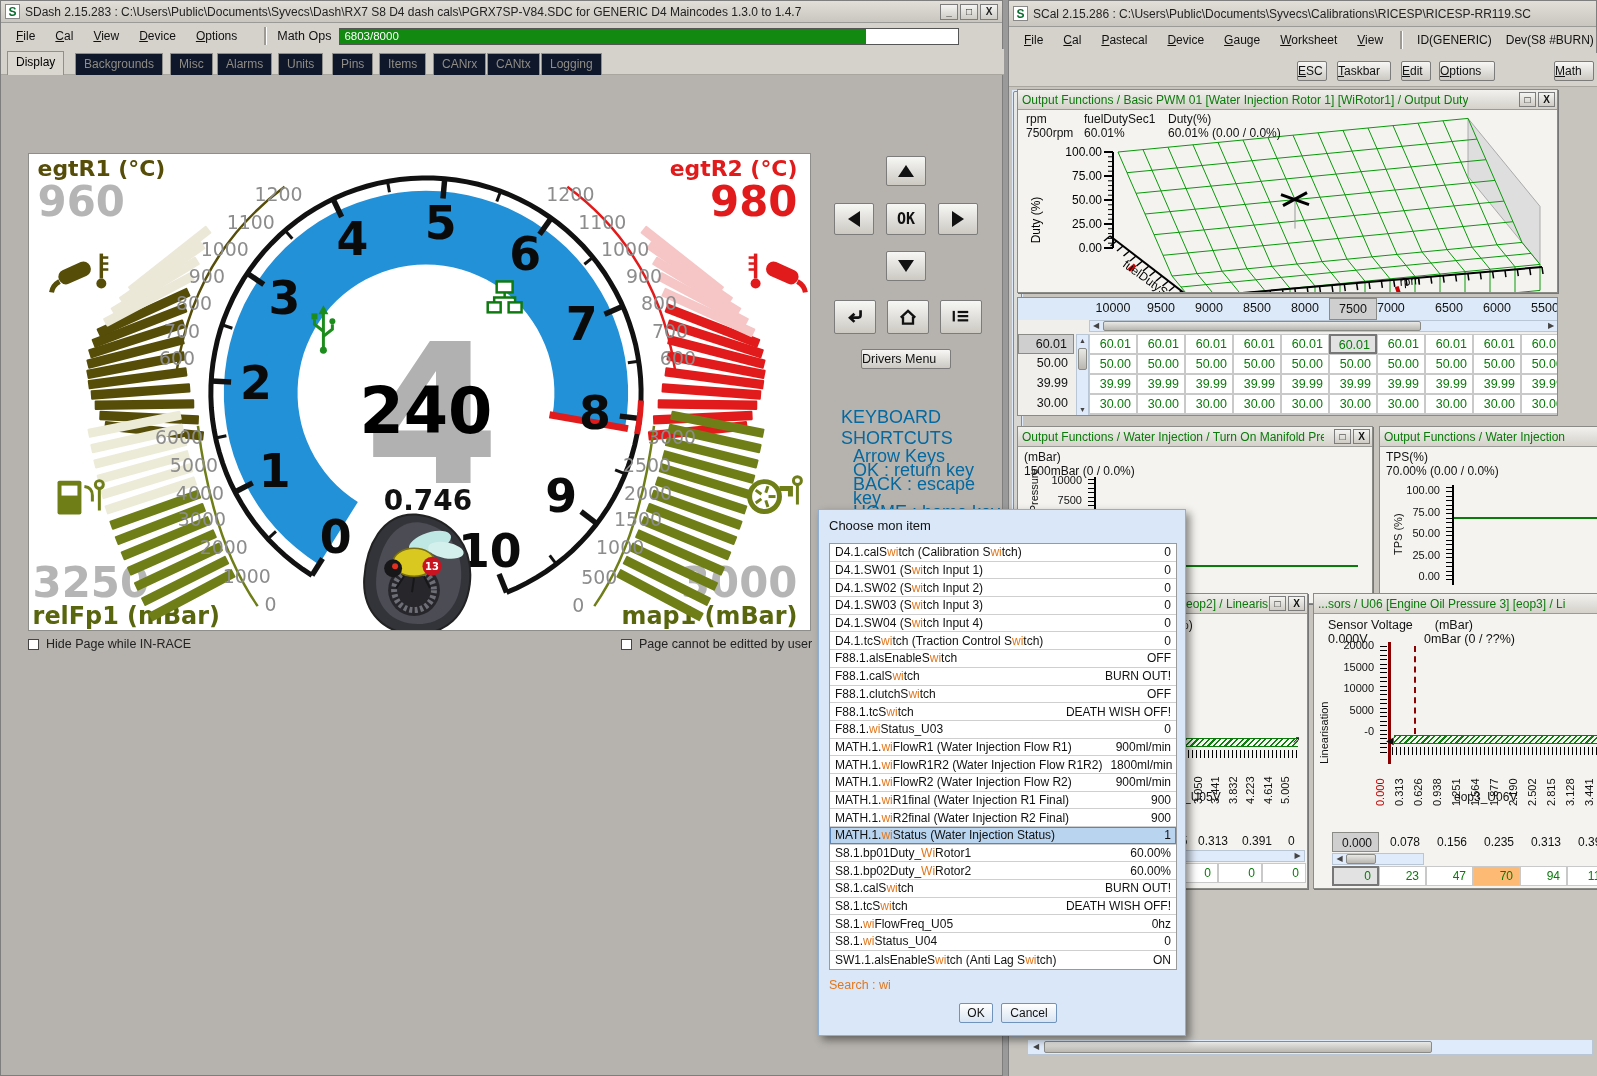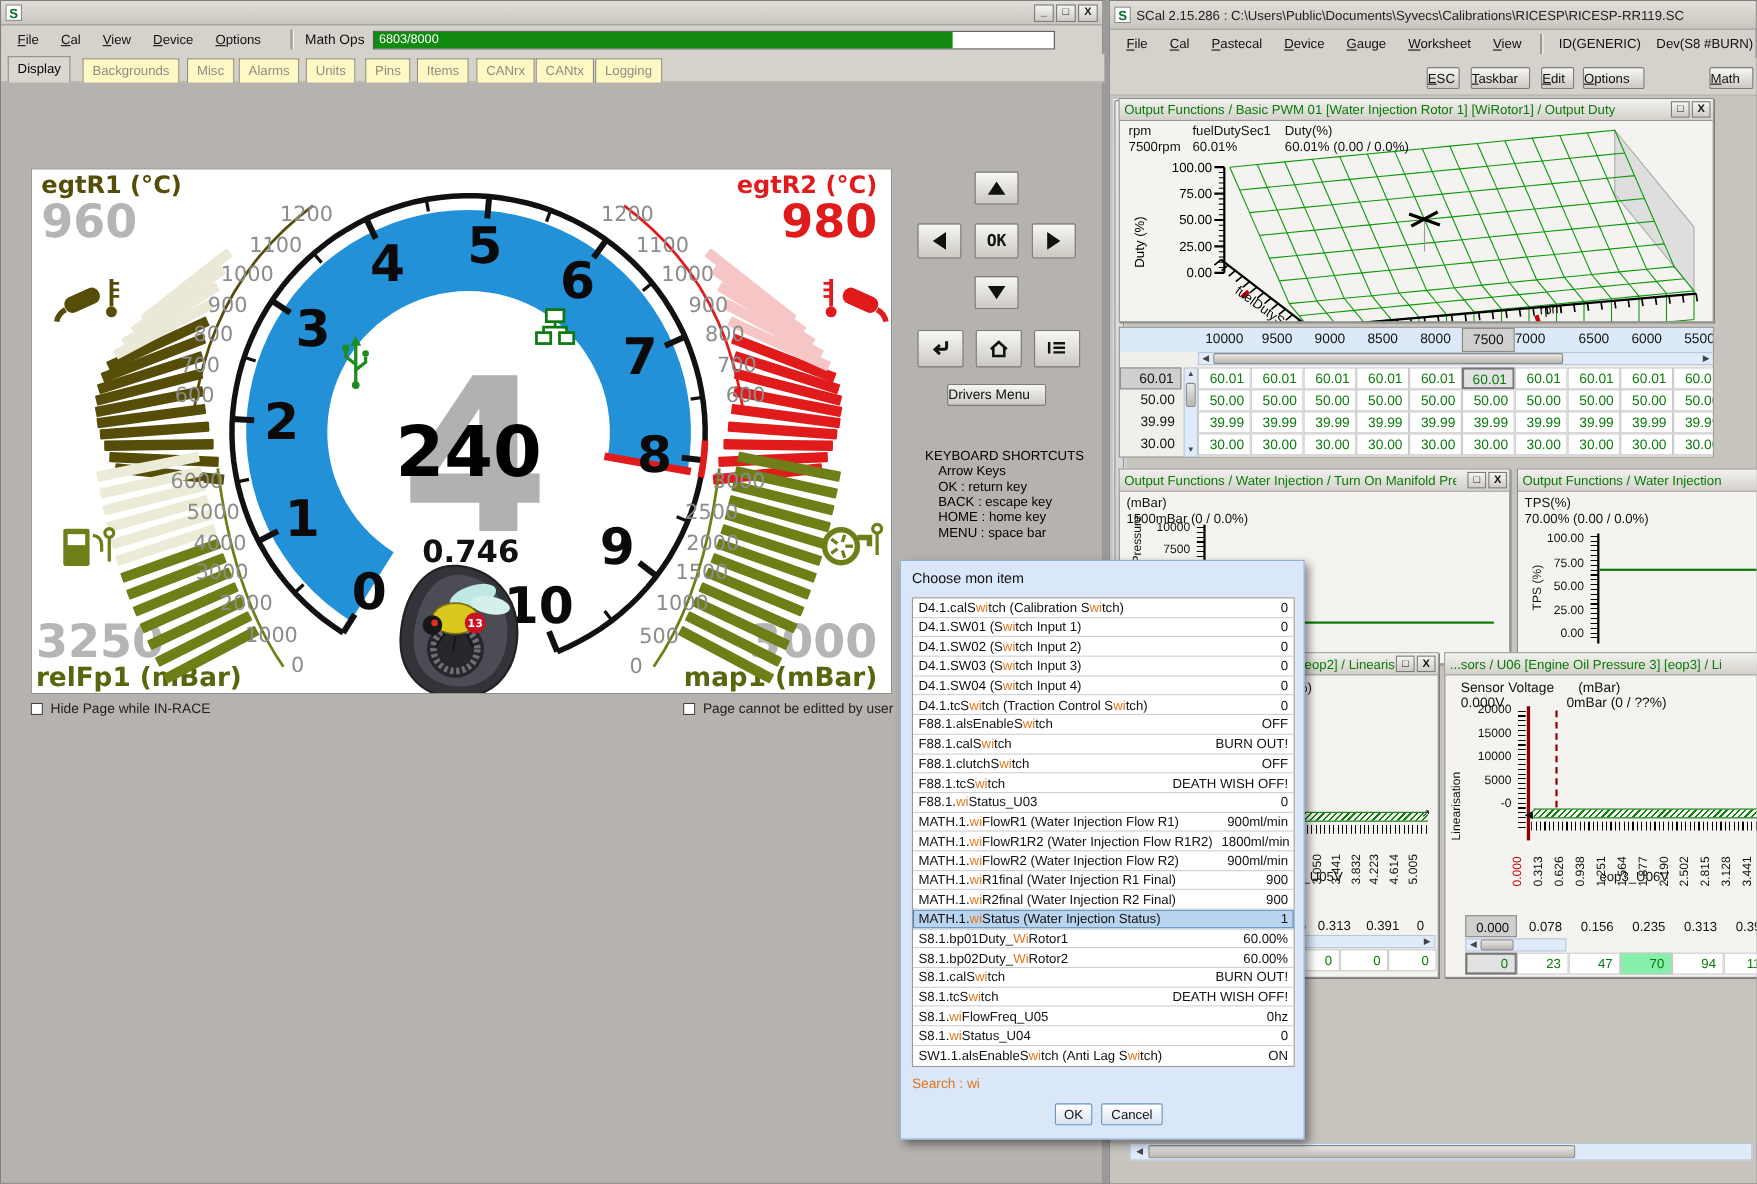--- a/index.html
+++ b/index.html
@@ -9,21 +9,21 @@
   .abs{position:absolute}
   .app{background:#d5d2cb;border:1px solid #7e7e7e}
   .titlebar{left:0;top:0;right:0;height:22px;background:linear-gradient(#e2dfd9,#c9c6bf);display:flex;align-items:center;padding:0 4px;border-bottom:1px solid #9a9a96;overflow:hidden;white-space:nowrap}
   .logo{display:inline-block;width:15px;height:15px;background:#fff;border:1px solid #888;color:#0a6e2e;font-weight:bold;font-size:12px;text-align:center;line-height:14px;margin-right:5px;flex:0 0 auto}
   .title-text{font-size:12px;color:#222;overflow:hidden;text-overflow:clip;white-space:nowrap}
   .tb-btns{margin-left:auto;display:flex;gap:2px;flex:0 0 auto}
   .tb-btn{width:18px;height:16px;background:linear-gradient(#f4f4f2,#cfccc5);border:1px solid #7d7d7d;font-size:10px;line-height:14px;text-align:center;font-weight:bold;color:#222}
   .menubar{display:flex;align-items:center;height:26px;padding:0 6px;gap:2px;white-space:nowrap;overflow:hidden}
   .menu-item{padding:3px 9px;color:#111;cursor:default}
   .menu-item u{text-decoration:underline}
-  .tab{position:absolute;top:0;height:38px;padding:3px 8px 0;border:1px solid #8f8f8b;border-bottom:none;background:#fef9c3;color:#8f8c85;text-align:center}
+  .tab{position:absolute;top:0;height:38px;padding:3px 8px 0;border:1px solid #8f8f8b;border-bottom:none;background:#0f172a;color:#8f8c85;text-align:center}
   .tab.active{background:#dad7d0;color:#000;height:24px;top:-2px;z-index:2}
   .btn3d{background:linear-gradient(#f7f7f5,#ccc9c2);border:1px solid #7c7c7c;border-radius:2px;text-align:left;color:#111}
   .ctl-btn{position:absolute;display:flex;align-items:center;justify-content:center;font-weight:bold;font-size:15px}
   .cwin{position:absolute;background:#f4f3ef;border:1px solid #8a8a86;box-shadow:1px 1px 0 #777}
   .cwin-title{position:relative;height:20px;background:linear-gradient(#f2f1ee,#d4d1ca);border-bottom:1px solid #9a9a96;display:flex;align-items:center;padding:0 4px;overflow:hidden}
   .cwin-title .t{color:#0a7a0a;font-size:12px;white-space:nowrap;overflow:hidden}
   .cwin-btns{position:absolute;right:2px;top:2px;display:flex;gap:2px}
   .cwin-btn{width:17px;height:15px;background:linear-gradient(#f4f4f2,#cfccc5);border:1px solid #7d7d7d;font-size:10px;line-height:13px;text-align:center;font-weight:bold}
   .plot-line{position:absolute;height:0;border-top:2px solid #0a7a0a}
   .hatch{position:absolute;height:9px;border-top:1px solid #0a7a0a;border-bottom:1px solid #0a7a0a;background:repeating-linear-gradient(135deg,#0f7f0f 0 1.5px,#f8f8f4 1.5px 4px)}
@@ -49,20 +49,21 @@
   .grn{color:#0a7a0a}
 </style>
 </head>
 <body>
 
 <div id="screen">
 
   <section id="sdash" class="app abs" style="left:0;top:0;width:1003px;height:1076px">
     <div class="titlebar">
       <span class="logo">S</span>
+      <span class="title-text">SDash 2.15.283  :  C:\Users\Public\Documents\Syvecs\Dash\RX7 S8 D4 dash cals\PGRX7SP-V84.SDC for GENERIC D4 Maincodes 1.3.0 to 1.4.7</span>
       <span class="tb-btns" id="sdash-winbtns">
           <span class="tb-btn">_</span>
           <span class="tb-btn">□</span>
           <span class="tb-btn">X</span>
         </span>
     </div>
     <div class="menubar abs" style="left:0;top:22px;width:1003px" id="sdash-menubar">
         <span class="menu-item"><u>F</u>ile</span>
         <span class="menu-item"><u>C</u>al</span>
         <span class="menu-item"><u>V</u>iew</span>
@@ -339,21 +340,21 @@
           <svg width="22" height="20" viewBox="0 0 18 18" fill="none" stroke="#111" stroke-width="2">
             <path d="M2.5,3.5 V13"></path>
             <path d="M6,4.5 H15.5"></path>
             <path d="M6,8.2 H15.5"></path>
             <path d="M6,12 H15.5"></path>
           </svg>
         </div>
         <div class="abs btn3d" style="left: 860px; top: 348px; width: 90px; height: 20px; font-size: 12.5px; padding-top: 2px;">Drivers Menu</div>
       </div>
 
-    <div class="abs" style="left:840px;top:406px;width:160px;font-size:12px;color:#000000">
+    <div class="abs" style="left:840px;top:406px;width:160px;font-size:18px;color:#0369a1">
       <div>KEYBOARD SHORTCUTS</div>
       <div id="shortcut-lines" style="padding-left:12px;line-height:14px">
           <div>Arrow Keys</div>
           <div>OK : return key</div>
           <div>BACK : escape key</div>
           <div>HOME : home key</div>
           <div>MENU : space bar</div>
         </div>
     </div>
   </section>
@@ -676,21 +677,21 @@
         <div style="position: absolute; left: 159px; top: 238px; width: 47px; height: 20px; text-align: right; padding: 3px 6px 0px 0px; font-size: 12px;">0.235</div>
         <div style="position: absolute; left: 206px; top: 238px; width: 47px; height: 20px; text-align: right; padding: 3px 6px 0px 0px; font-size: 12px;">0.313</div>
         <div style="position: absolute; left: 253px; top: 238px; width: 47px; height: 20px; text-align: right; padding: 3px 6px 0px 0px; font-size: 12px;">0.391</div>
         <div class="sb-track" style="position: absolute; left: 18px; top: 259px; width: 92px; height: 12px;">
           <div style="position: absolute; left: 1px; top: 0px; width: 11px; height: 10px; font-size: 8px; line-height: 10px; text-align: center; color: rgb(68, 68, 68);">◀</div>
           <div class="sb-thumb" style="position: absolute; left: 13px; top: 0px; width: 30px; height: 10px;"></div>
         </div>
         <div class="mtbl-cell" style="left: 18px; top: 272px; width: 47px; background: rgb(226, 226, 226); border: 2px solid rgb(119, 119, 119); color: rgb(10, 122, 10);">0</div>
         <div class="mtbl-cell grn" style="left: 65px; top: 272px; width: 47px; background: rgb(255, 255, 255); border: 1px solid rgb(201, 201, 201);">23</div>
         <div class="mtbl-cell grn" style="left: 112px; top: 272px; width: 47px; background: rgb(255, 255, 255); border: 1px solid rgb(201, 201, 201);">47</div>
-        <div class="mtbl-cell grn" style="left: 159px; top: 272px; width: 47px; background: #86efac; border: 1px solid rgb(201, 201, 201); padding-left: 36px;">70</div>
+        <div class="mtbl-cell grn" style="left: 159px; top: 272px; width: 47px; background: #fdba74; border: 1px solid rgb(201, 201, 201); padding-left: 36px;">70</div>
         <div class="mtbl-cell grn" style="left: 206px; top: 272px; width: 47px; background: rgb(255, 255, 255); border: 1px solid rgb(201, 201, 201);">94</div>
         <div class="mtbl-cell grn" style="left: 253px; top: 272px; width: 47px; background: rgb(255, 255, 255); border: 1px solid rgb(201, 201, 201);">117</div>
       </div>
 
     <div class="sb-track abs" style="left:18px;top:1038px;width:566px;height:16px">
       <span class="sb-arrow" style="left:2px;top:1px;width:12px;height:12px">◀</span>
       <div class="sb-thumb" style="left:16px;top:1px;width:388px;height:12px"></div>
     </div>
   </section>
 

